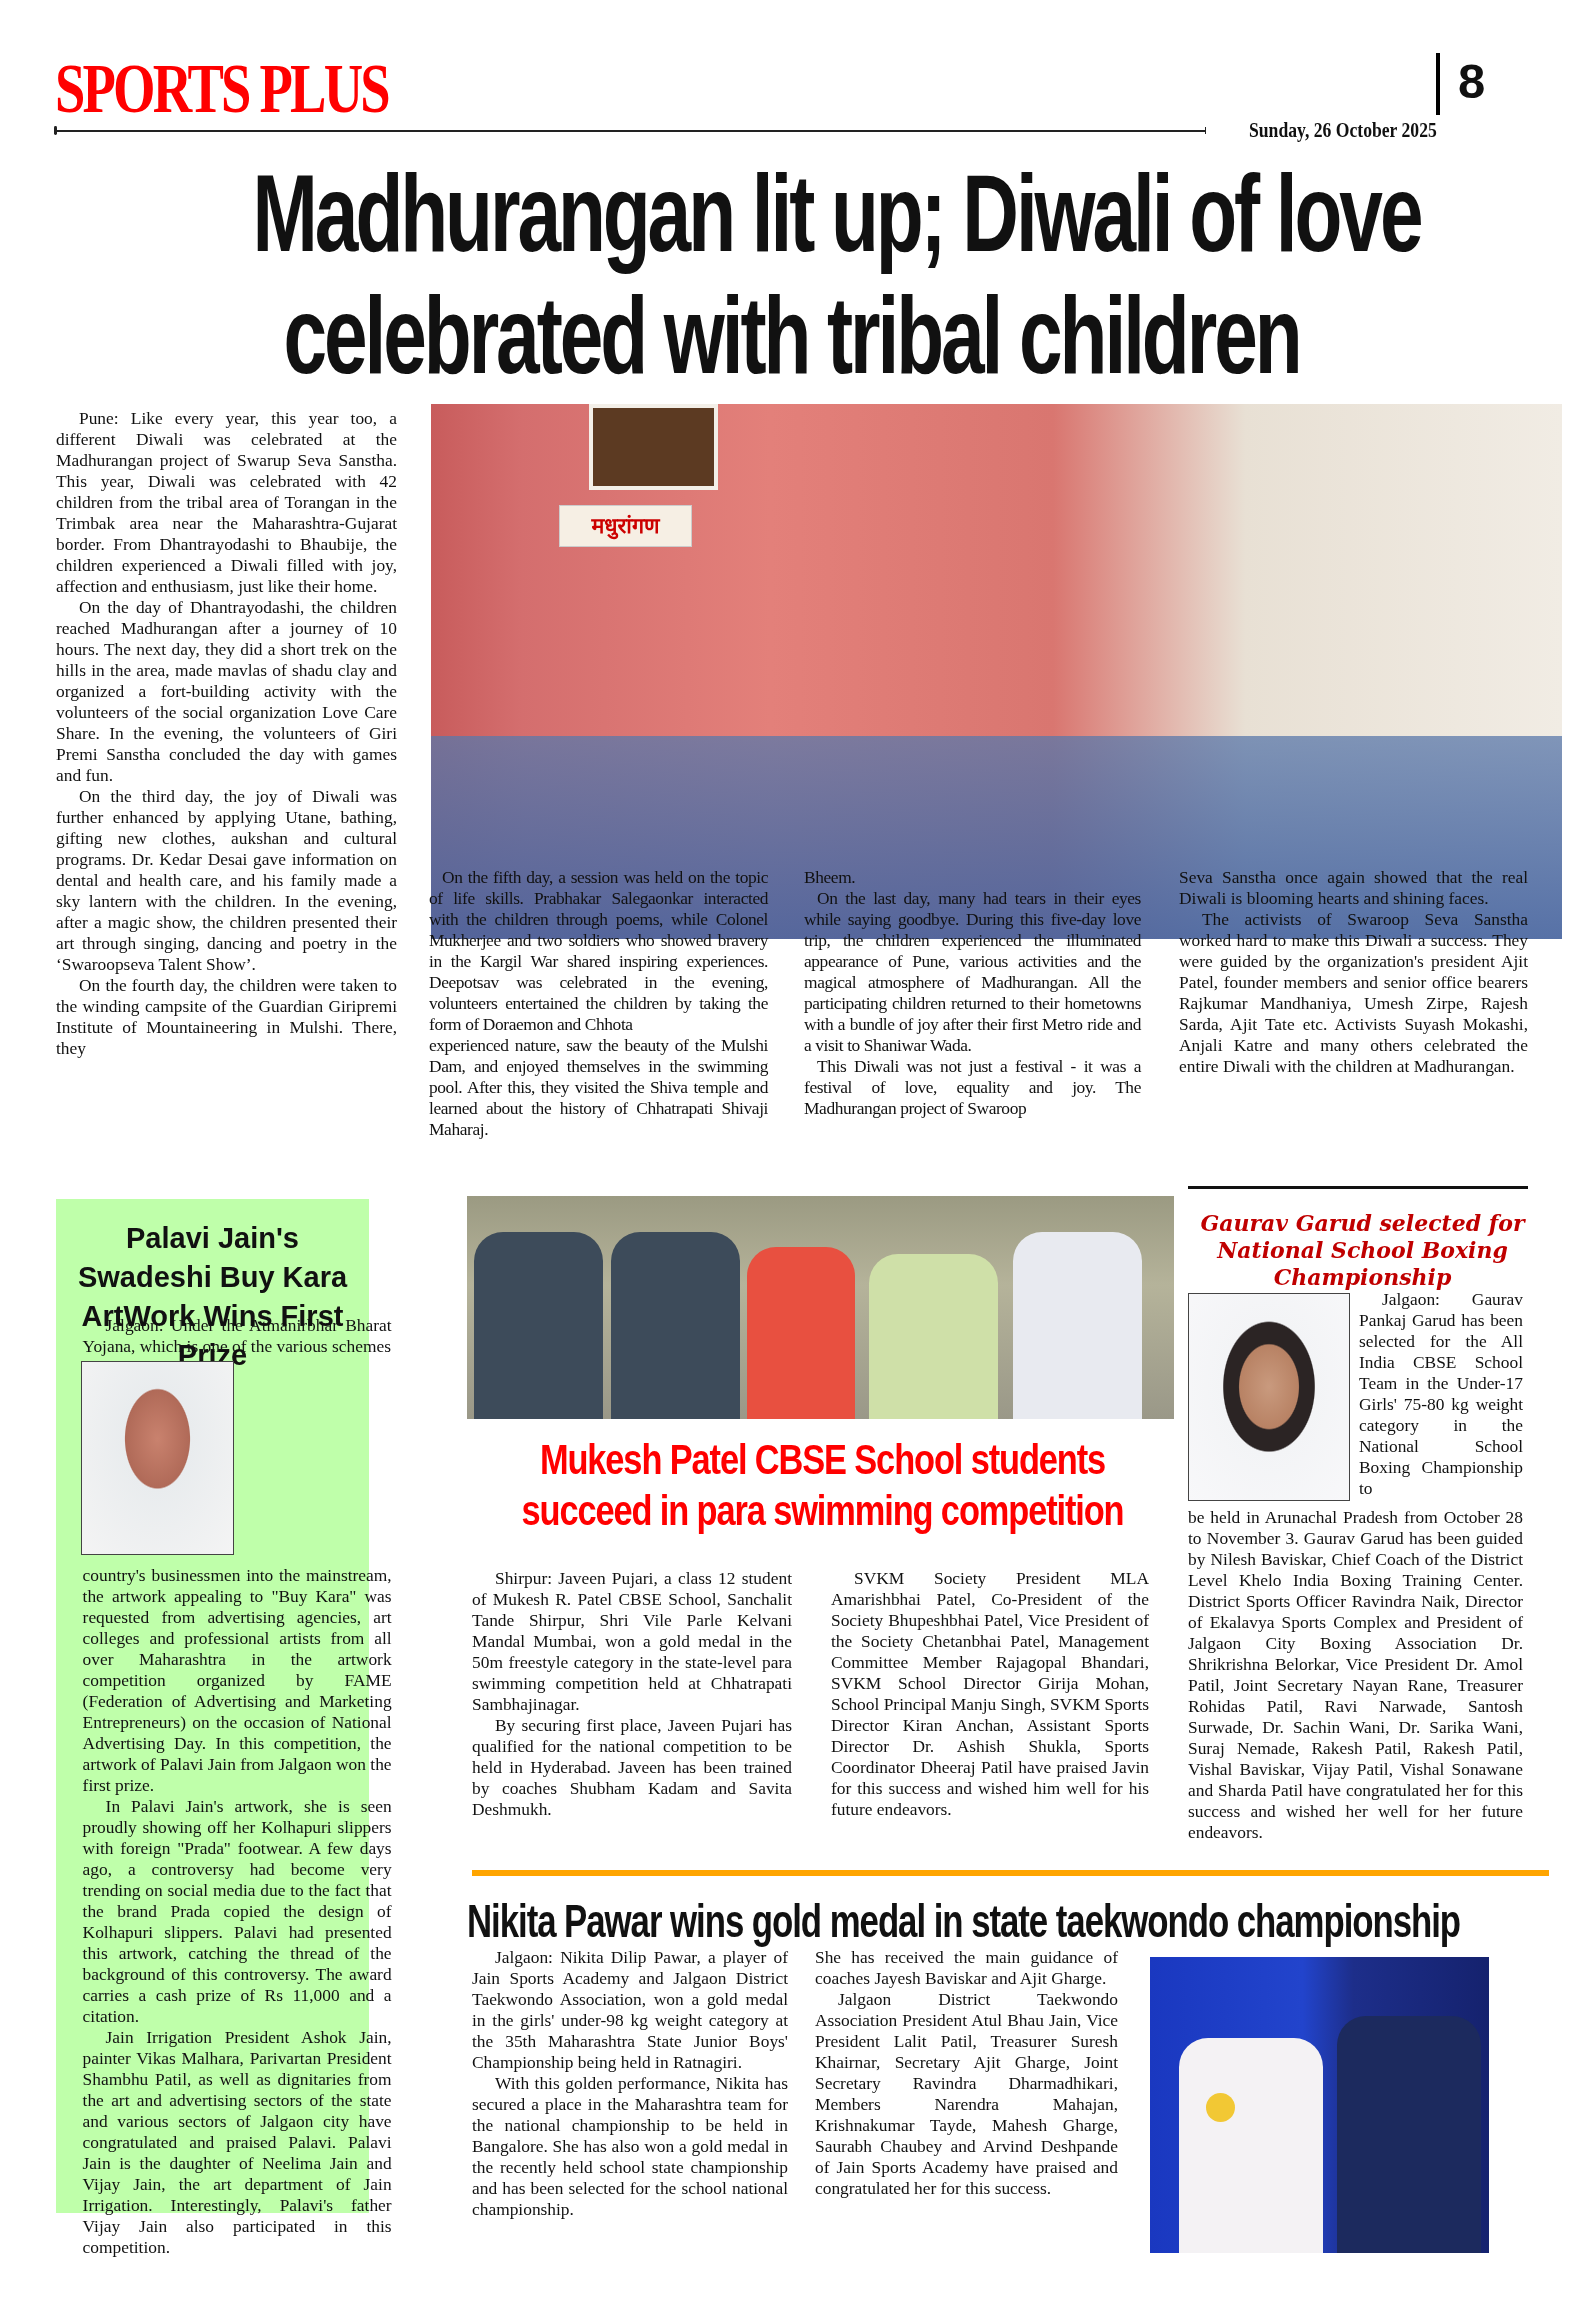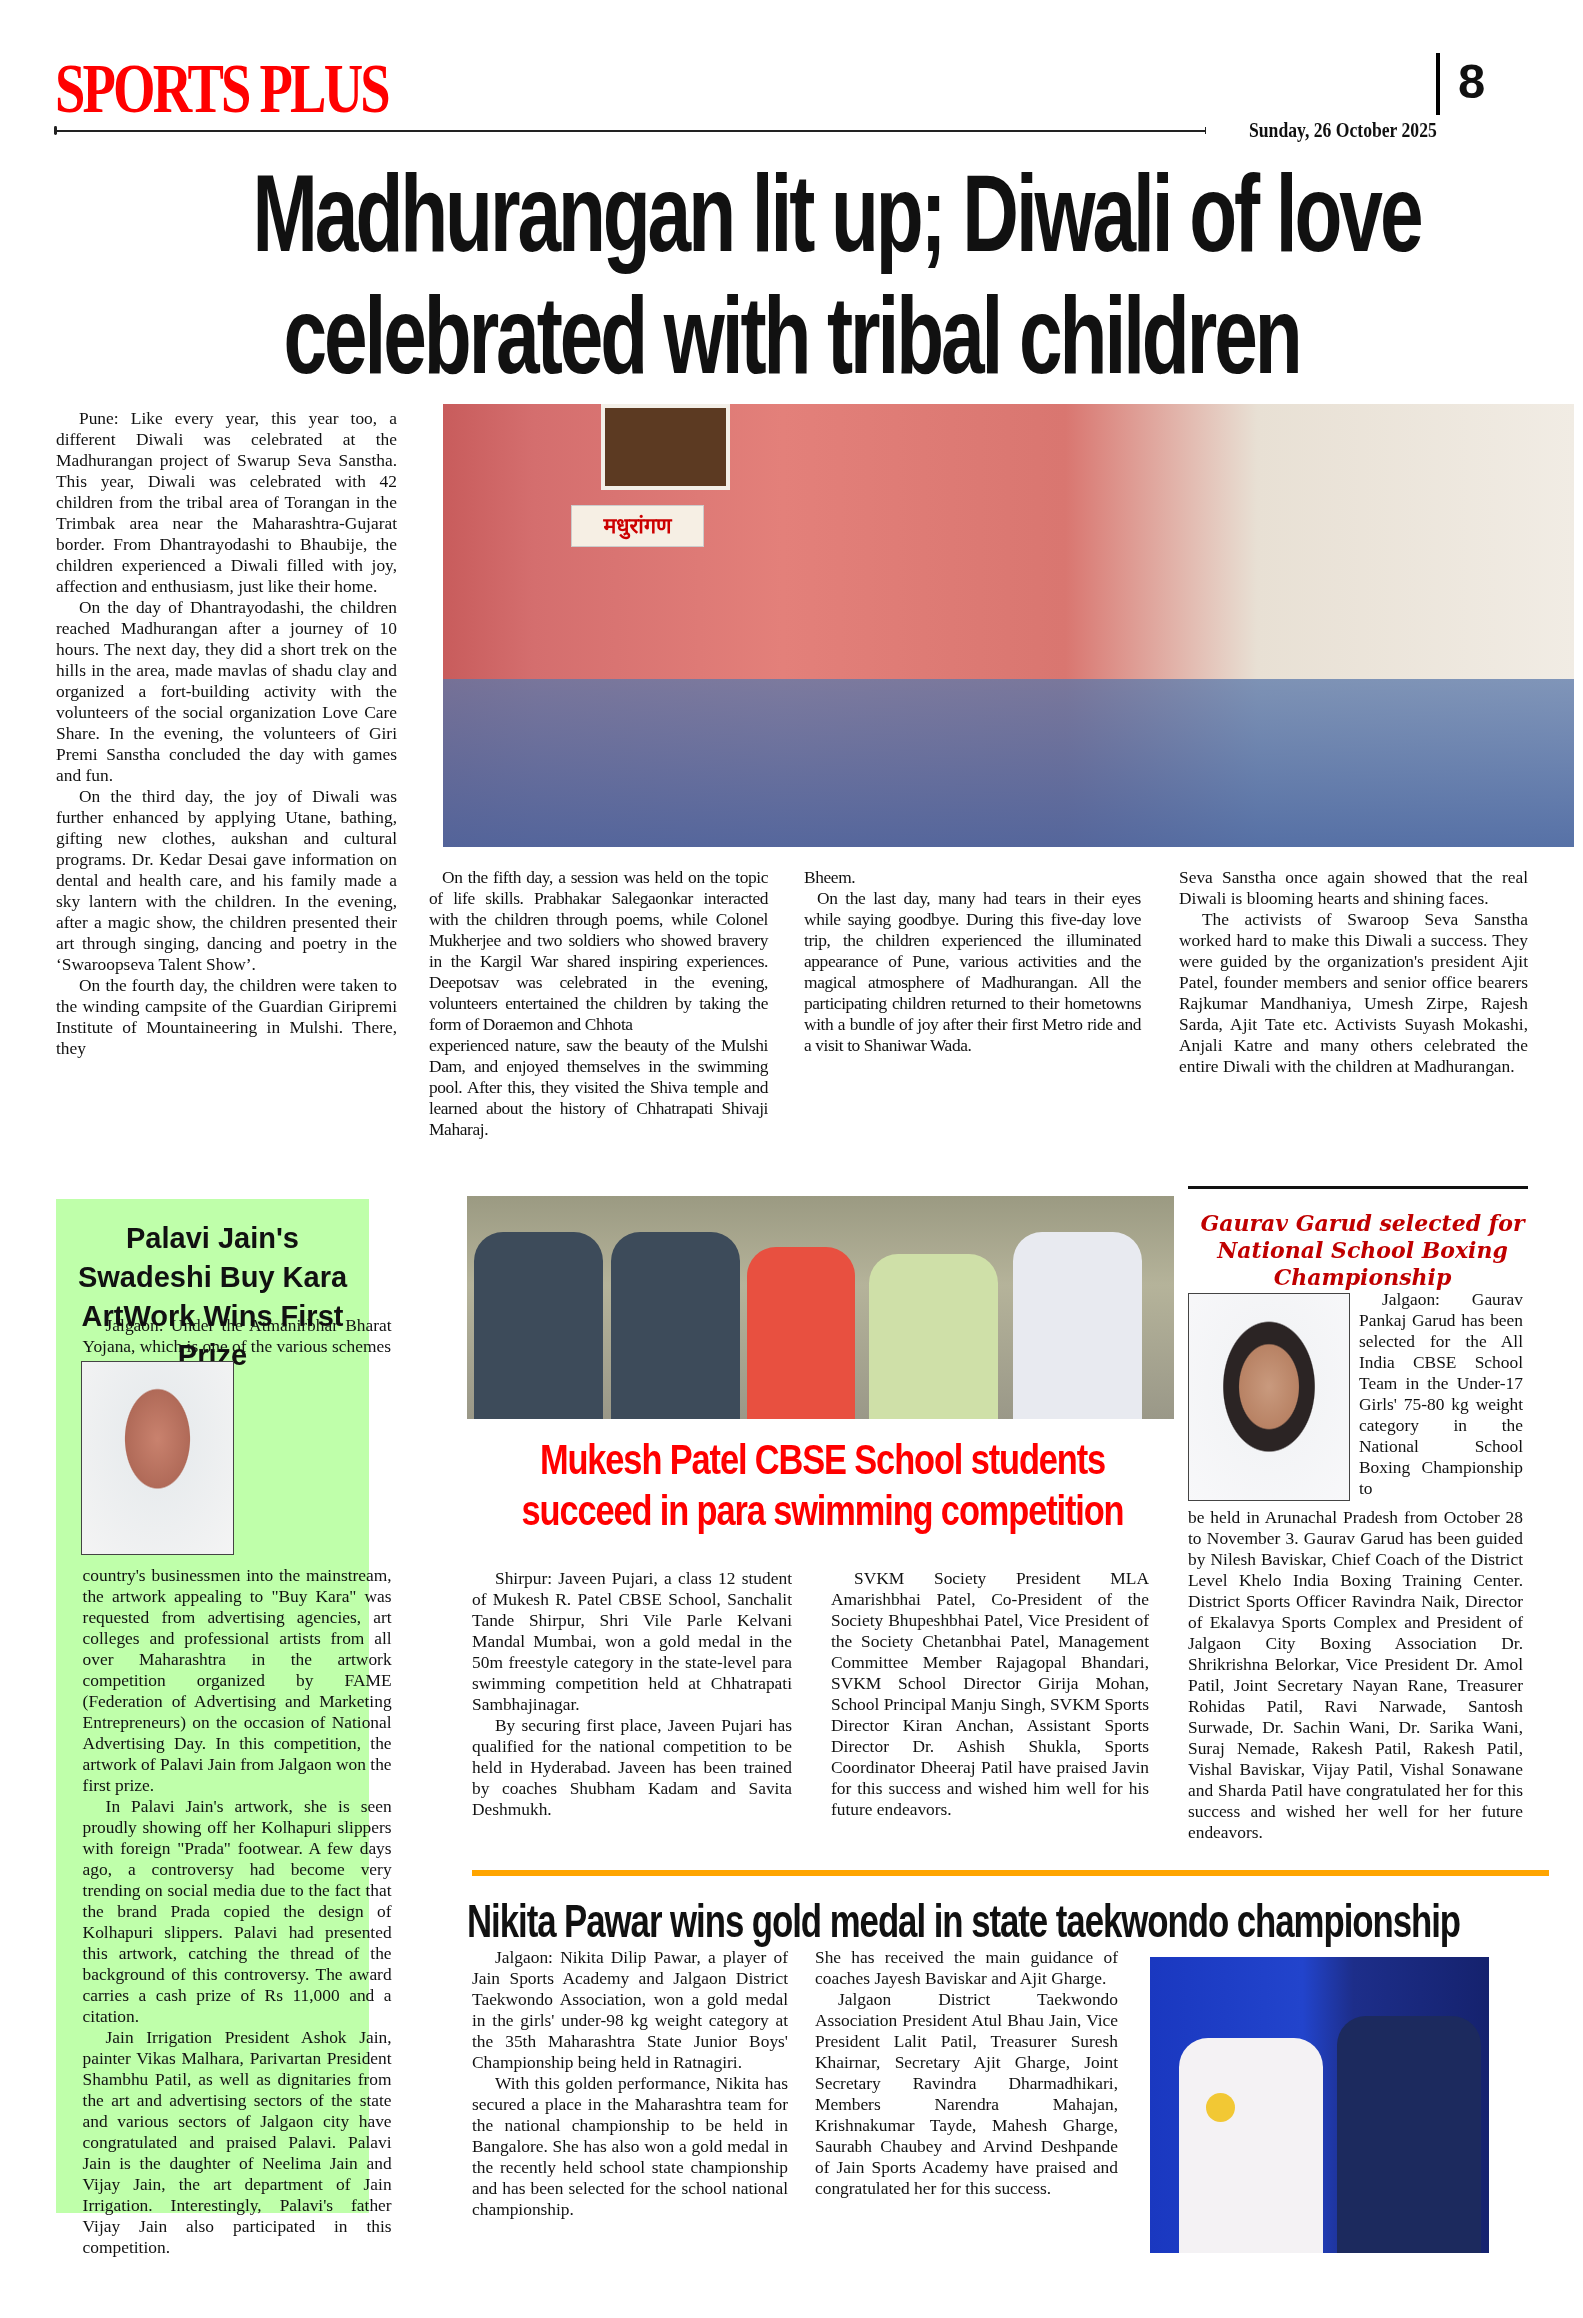--- a/index.html
+++ b/index.html
@@ -73,40 +73,41 @@
 
 <div class="abs masthead">SPORTS PLUS</div>
 <div class="abs rule-top"></div>
 <div class="abs page-bar"></div>
 <div class="abs page-num">8</div>
 <div class="abs date">Sunday, 26 October 2025</div>
 
 <div class="abs headline" style="top:154px;">Madhurangan lit up; Diwali of love</div>
 <div class="abs headline" style="top:276px;">celebrated with tribal children</div>
 
-<div class="abs photo photo-group" style="left:443px; top:404px; width:1131px; height:443px;" title="Group photo of tribal children and volunteers in front of Madhurangan building">
+<div class="abs photo photo-group" style="left:431px; top:404px; width:1131px; height:535px;" title="Group photo of tribal children and volunteers in front of Madhurangan building">
   <div class="window"></div>
   <div class="sign">मधुरांगण</div>
 </div>
 
 <div class="abs body-text" style="left:56px; top:408px; width:341px;">
   <p>Pune: Like every year, this year too, a different Diwali was celebrated at the Madhurangan project of Swarup Seva Sanstha. This year, Diwali was celebrated with 42 children from the tribal area of Torangan in the Trimbak area near the Maharashtra-Gujarat border. From Dhantrayodashi to Bhaubije, the children experienced a Diwali filled with joy, affection and enthusiasm, just like their home.</p>
   <p>On the day of Dhantrayodashi, the children reached Madhurangan after a journey of 10 hours. The next day, they did a short trek on the hills in the area, made mavlas of shadu clay and organized a fort-building activity with the volunteers of the social organization Love Care Share. In the evening, the volunteers of Giri Premi Sanstha concluded the day with games and fun.</p>
   <p>On the third day, the joy of Diwali was further enhanced by applying Utane, bathing, gifting new clothes, aukshan and cultural programs. Dr. Kedar Desai gave information on dental and health care, and his family made a sky lantern with the children. In the evening, after a magic show, the children presented their art through singing, dancing and poetry in the ‘Swaroopseva Talent Show’.</p>
   <p>On the fourth day, the children were taken to the winding campsite of the Guardian Giripremi Institute of Mountaineering in Mulshi. There, they</p>
 </div>
 
 <div class="abs condensed" style="left:429px; top:867px; width:339px;">
   <p>On the fifth day, a session was held on the topic of life skills. Prabhakar Salegaonkar interacted with the children through poems, while Colonel Mukherjee and two soldiers who showed bravery in the Kargil War shared inspiring experiences. Deepotsav was celebrated in the evening, volunteers entertained the children by taking the form of Doraemon and Chhota</p>
   <p style="text-indent:0">experienced nature, saw the beauty of the Mulshi Dam, and enjoyed themselves in the swimming pool. After this, they visited the Shiva temple and learned about the history of Chhatrapati Shivaji Maharaj.</p>
 </div>
 
 <div class="abs condensed" style="left:804px; top:867px; width:337px;">
   <p style="text-indent:0">Bheem.</p>
   <p>On the last day, many had tears in their eyes while saying goodbye. During this five-day love trip, the children experienced the illuminated appearance of Pune, various activities and the magical atmosphere of Madhurangan. All the participating children returned to their hometowns with a bundle of joy after their first Metro ride and a visit to Shaniwar Wada.</p>
+  <p>This Diwali was not just a festival - it was a festival of love, equality and joy. The Madhurangan project of Swaroop</p>
 </div>
 
 <div class="abs body-text" style="left:1179px; top:867px; width:349px;">
   <p style="text-indent:0">Seva Sanstha once again showed that the real Diwali is blooming hearts and shining faces.</p>
   <p>The activists of Swaroop Seva Sanstha worked hard to make this Diwali a success. They were guided by the organization's president Ajit Patel, founder members and senior office bearers Rajkumar Mandhaniya, Umesh Zirpe, Rajesh Sarda, Ajit Tate etc. Activists Suyash Mokashi, Anjali Katre and many others celebrated the entire Diwali with the children at Madhurangan.</p>
 </div>
 <div class="abs black-rule" style="left:1188px; top:1186px; width:340px;"></div>
 
 <div class="abs green-box">
   <div class="green-title" style="padding:20px 14.4px 0;">Palavi Jain's Swadeshi Buy Kara ArtWork Wins First Prize</div>

